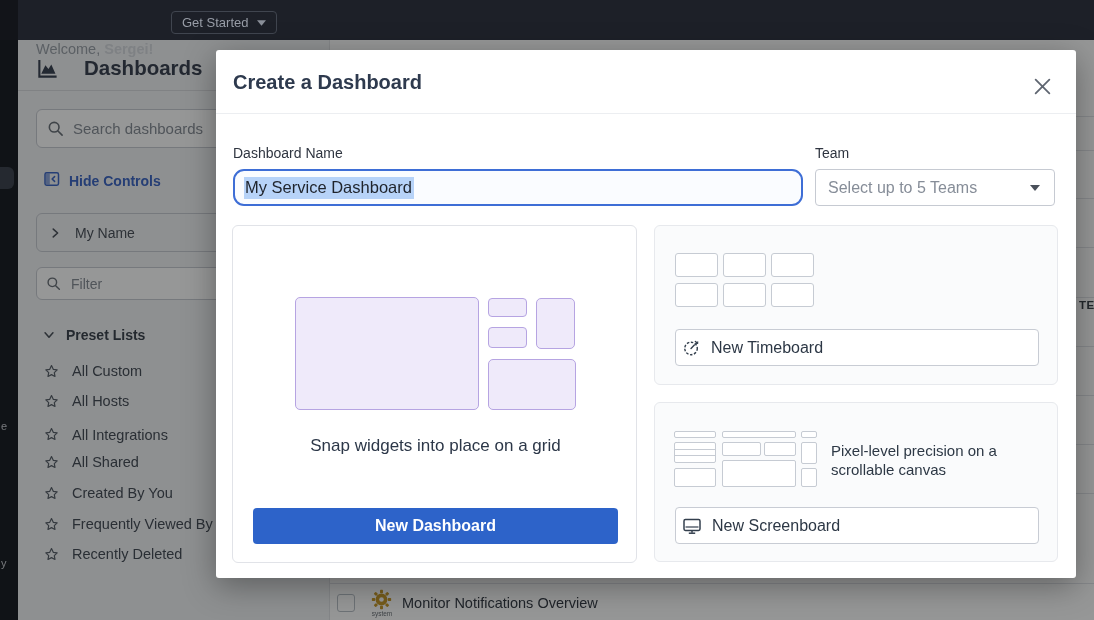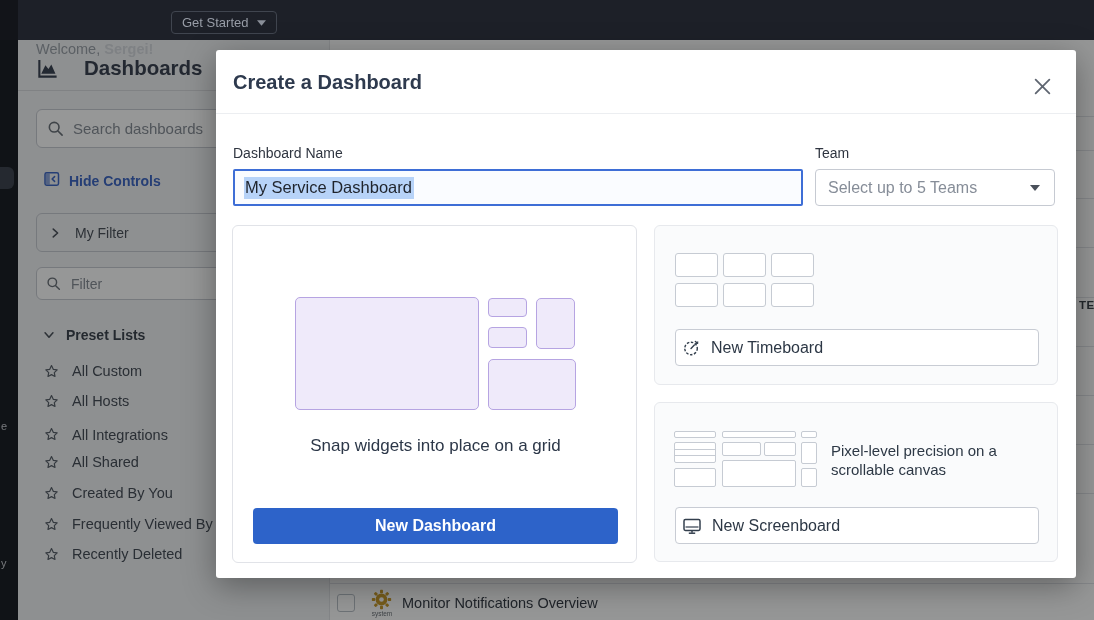--- a/index.html
+++ b/index.html
@@ -49,21 +49,21 @@
   
   .overlay{left:0;top:40px;width:1094px;height:580px;background:rgba(5,6,8,0.42);z-index:5;}
 
   
   .modal{left:216px;top:50px;width:860px;height:528px;background:#ffffff;border-radius:3px;z-index:10;
     box-shadow:0 8px 32px rgba(0,0,0,.35);}
   .modal-title{left:17px;top:21px;font-size:20px;font-weight:600;color:#2e3a4e;}
   .modal-close{left:815px;top:25px;width:22px;height:22px;display:flex;align-items:center;justify-content:center;cursor:pointer;}
   .modal-hdr-line{left:0;top:63px;width:860px;height:1px;background:#eceef1;}
   .field-label{top:95px;font-size:14px;color:#2f3540;}
-  .name-input{left:17px;top:119px;width:570px;height:37px;border:2px solid #3e6ed6;border-radius:2px;background:#fafcff;
+  .name-input{left:17px;top:119px;width:570px;height:37px;border:2px solid #3e6ed6;border-radius:11px;background:#fafcff;
     display:flex;align-items:center;padding-left:9px;font-size:16.5px;color:#1f242c;cursor:text;}
   .name-input .sel{background:#b7d3f8;padding:1px 2px 2px 1px;}
   .team-select{left:599px;top:119px;width:240px;height:37px;border:1px solid #c6cad2;border-radius:4px;background:#fff;
     display:flex;align-items:center;justify-content:space-between;padding:0 14px 0 12px;font-size:16px;color:#868d98;cursor:pointer;}
 
   .card{border:1px solid #e1e3e8;border-radius:6px;background:#fff;}
   .card-gray{background:#fafbfc;border-color:#e7e9ed;}
   .grid-card{left:16px;top:175px;width:405px;height:338px;}
   .tb-card{left:438px;top:175px;width:404px;height:160px;}
   .sb-card{left:438px;top:352px;width:404px;height:160px;}
@@ -132,21 +132,21 @@
           <path d="M10.6 5.6 L8.1 8 L10.6 10.4" fill="none" stroke="#3d66c4" stroke-width="1.5" stroke-linecap="round" stroke-linejoin="round"></path>
         </svg>
       </span>
       <span>Hide Controls</span>
     </div>
 
     <div class="abs teams-box">
       <svg viewBox="0 0 16 16" width="14" height="14">
           <path d="M6 3.5 L11 8 L6 12.5" fill="none" stroke="#4b515a" stroke-width="1.8" stroke-linecap="round" stroke-linejoin="round"></path>
         </svg>
-      <span>My Filter</span>
+      <span>My Name</span>
     </div>
 
     <input class="abs txt-input filter-input" readonly="" placeholder="Filter" style="">
     <span class="abs filter-ic">
       <svg viewBox="0 0 18 18" width="15" height="15">
           <circle cx="7.6" cy="7.6" r="5.1" fill="none" stroke="#6a7078" stroke-width="1.7"></circle>
           <path d="M11.6 11.6 L16 16" stroke="#6a7078" stroke-width="1.7" stroke-linecap="round"></path>
         </svg>
     </span>
 

